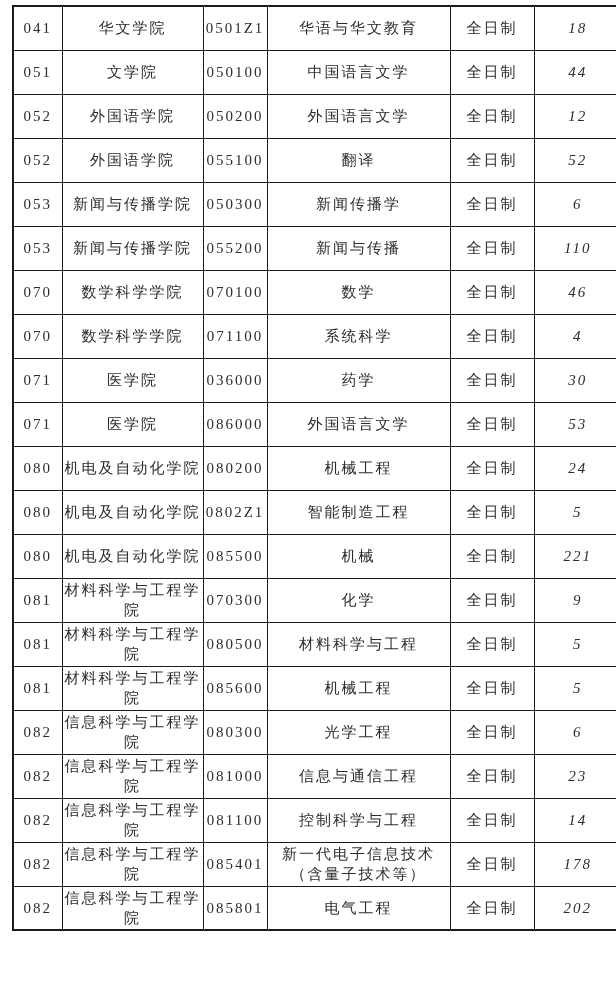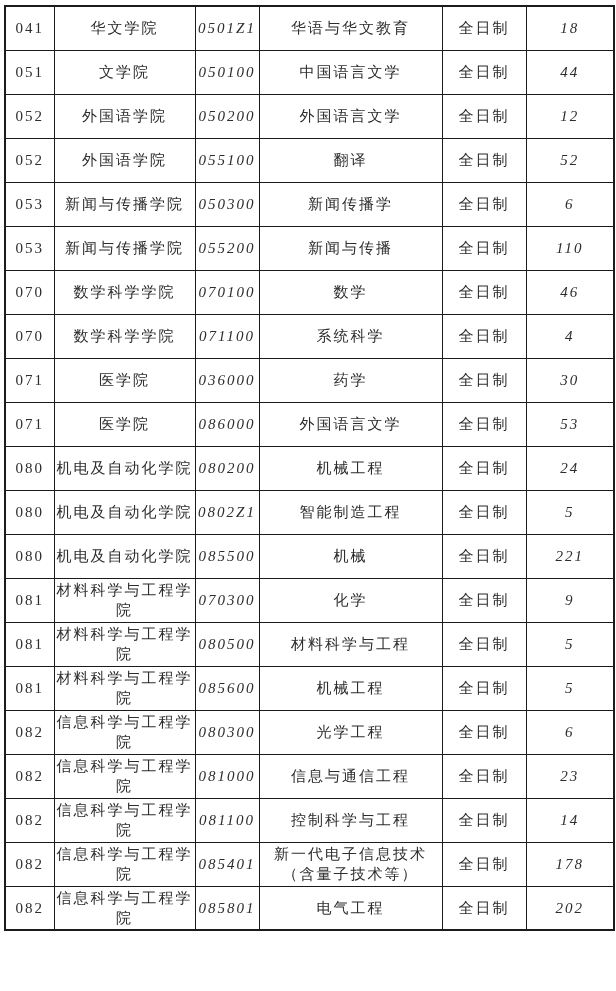--- a/index.html
+++ b/index.html
@@ -6,21 +6,21 @@
   html, body {
     width: 616px;
     height: 991px;
     background: #ffffff;
     font-family: "Liberation Serif", "DejaVu Serif", serif;
     overflow: hidden;
   }
   .page {
     width: 616px;
     height: 991px;
-    padding: 5px 3px 0 4px;
+    padding: 5px 3px 0 12px;
   }
   table.enroll {
     border-collapse: collapse;
     table-layout: fixed;
     width: 609px;
     border: 2px solid #1b1b1b;
   }
   table.enroll td {
     border: 1.4px solid #1b1b1b;
     text-align: center;
@@ -28,21 +28,21 @@
     height: 44px;
     font-size: 15px;
     line-height: 20px;
     color: #2d2d2d;
     letter-spacing: 2px;
     padding: 1px 2px;
     word-break: break-all;
   }
   td.col-0 { width: 49px;  letter-spacing: 1px; }
   td.col-1 { width: 141px; margin-top: 33px; }
-  td.col-2 { width: 64px;  letter-spacing: 1px; font-style: italic; }
+  td.col-2 { width: 64px;  letter-spacing: 1px; }
   td.col-3 { width: 183px; }
   td.col-4 { width: 84px;  letter-spacing: 3px; margin-left: 27px; }
   td.col-5 { width: 88px;  letter-spacing: 1px; font-style: italic; }
 </style>
 </head>
 <body>
 
 <div class="page">
   <table class="enroll">
     <tbody>

